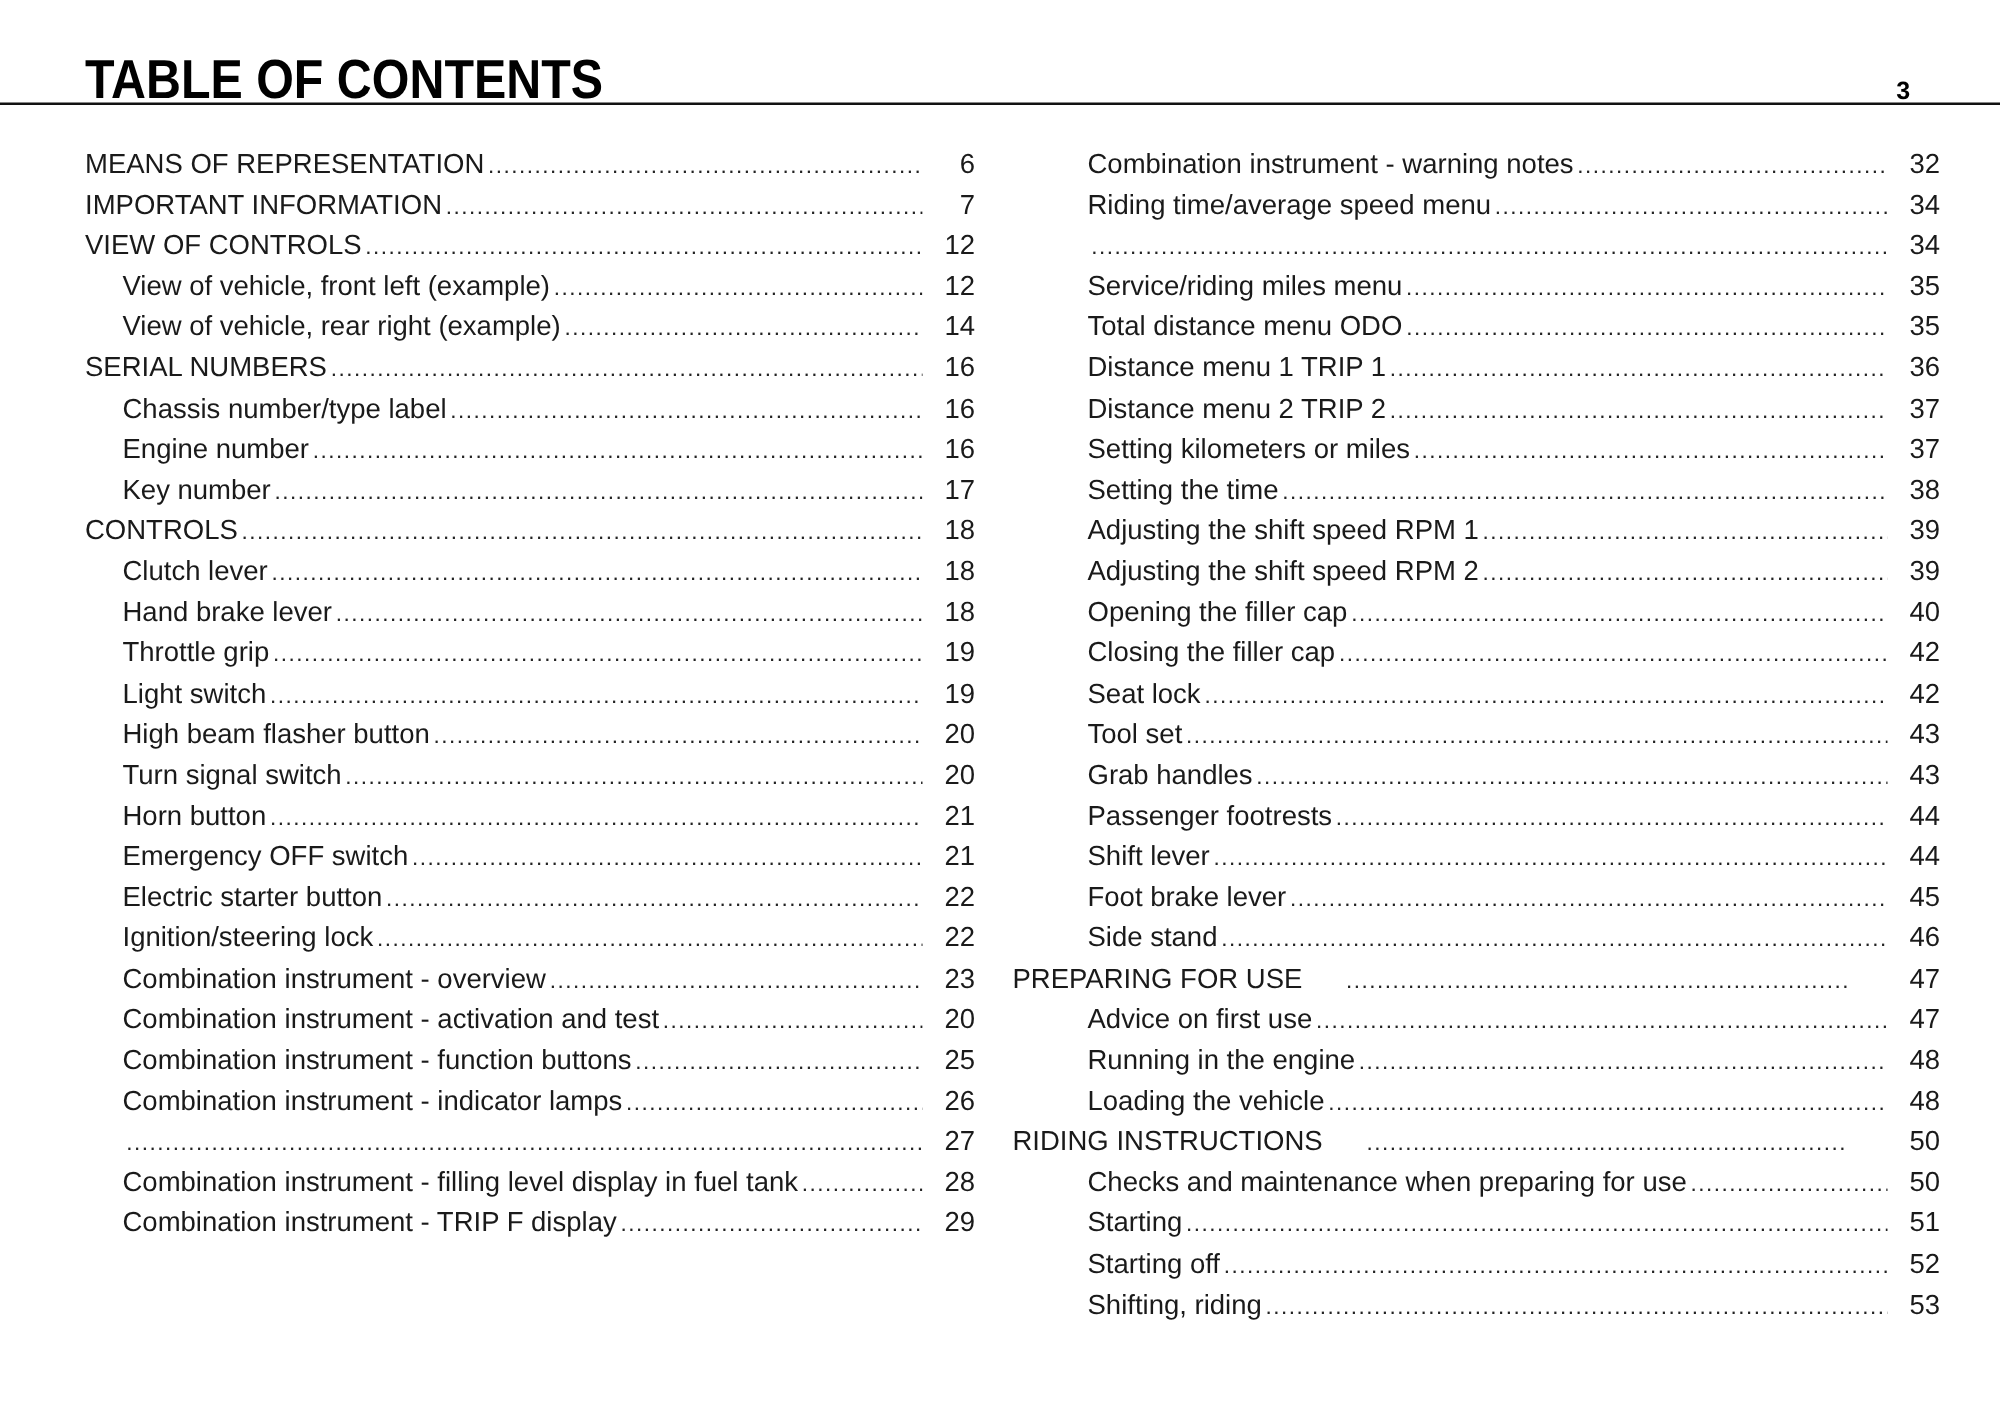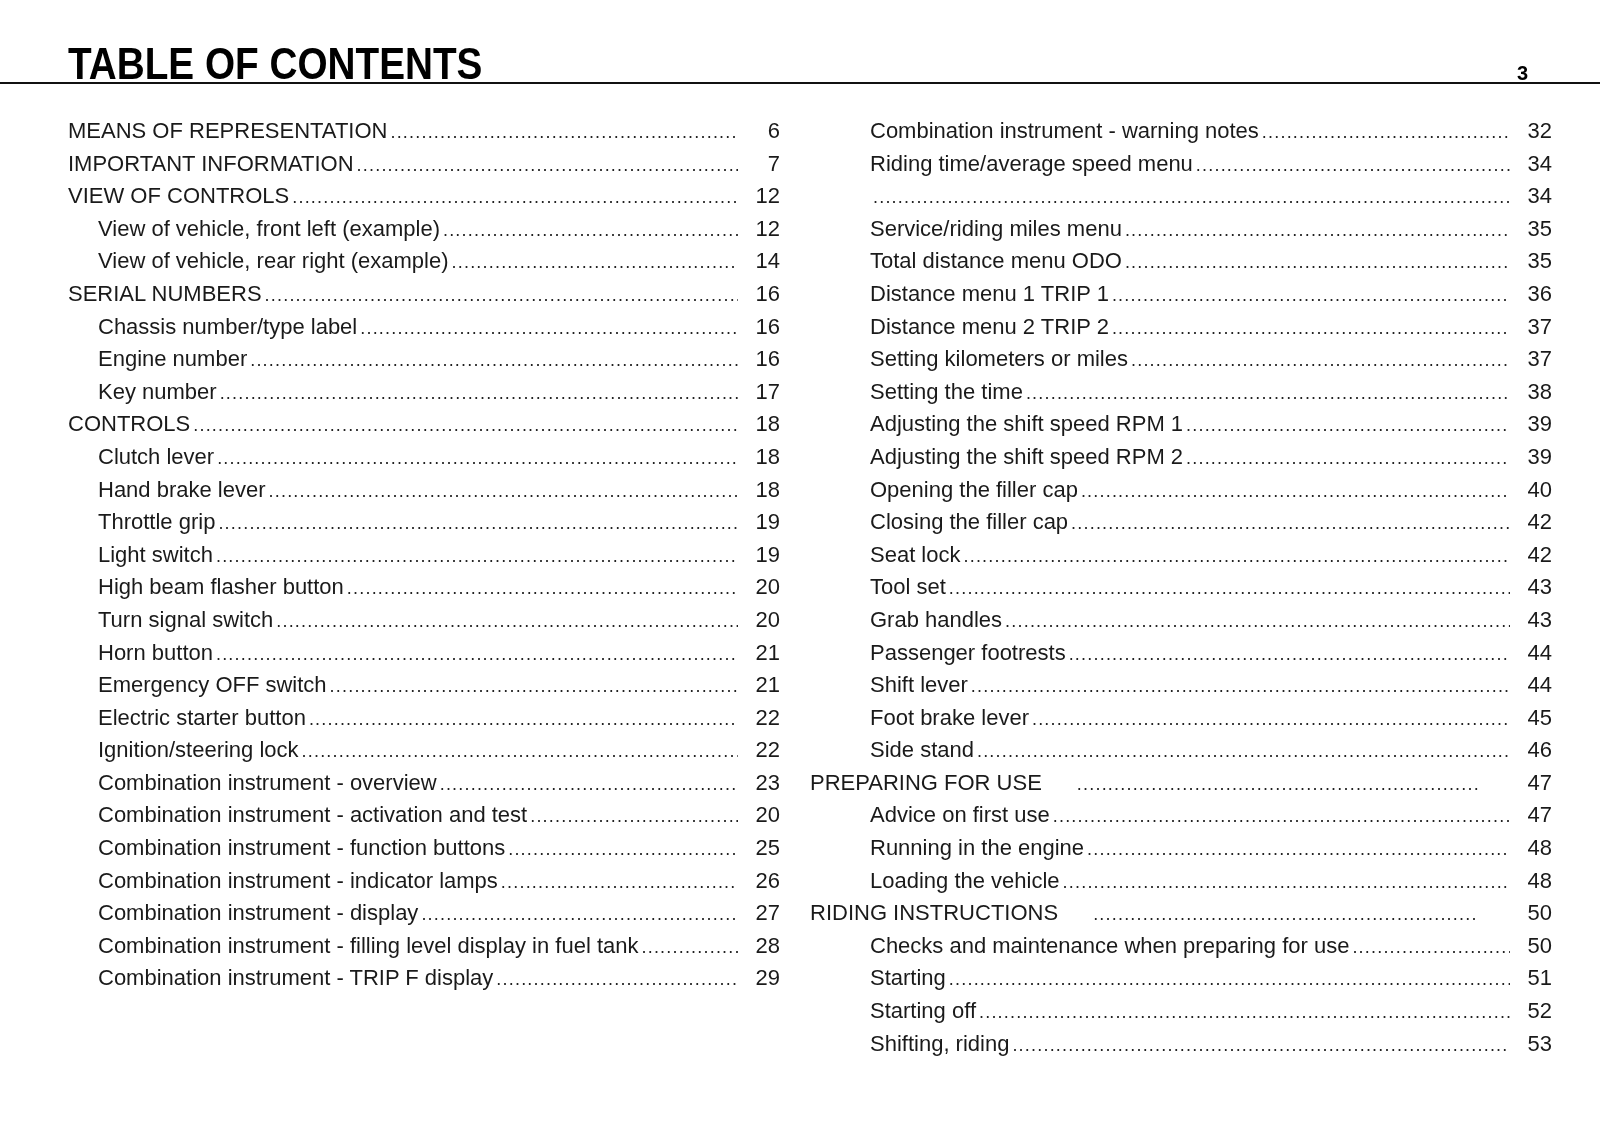--- a/index.html
+++ b/index.html
@@ -163,21 +163,20 @@
       <span class="title">Combination instrument - function buttons</span>
       <span class="dots"></span>
       <span class="num">25</span>
     </div>
     <div class="entry level-2">
       <span class="title">Combination instrument - indicator lamps</span>
       <span class="dots"></span>
       <span class="num">26</span>
     </div>
     <div class="entry level-2">
-      <span class="title">Combination instrument - display</span>
       <span class="dots"></span>
       <span class="num">27</span>
     </div>
     <div class="entry level-2">
       <span class="title">Combination instrument - filling level display in fuel tank</span>
       <span class="dots"></span>
       <span class="num">28</span>
     </div>
     <div class="entry level-2">
       <span class="title">Combination instrument - TRIP F display</span>

